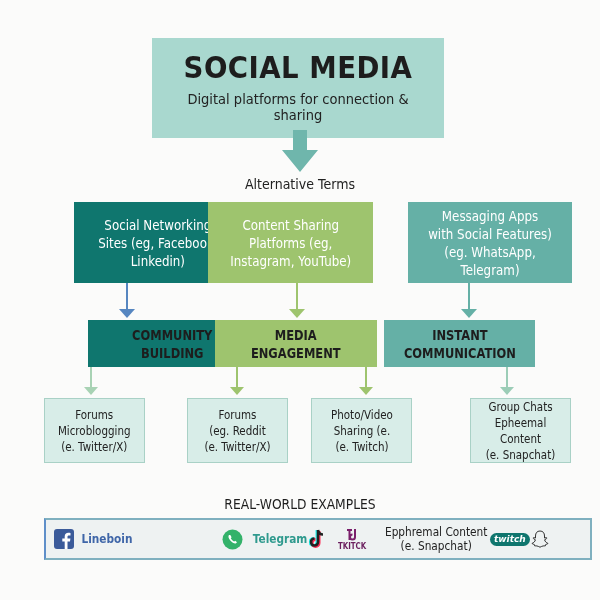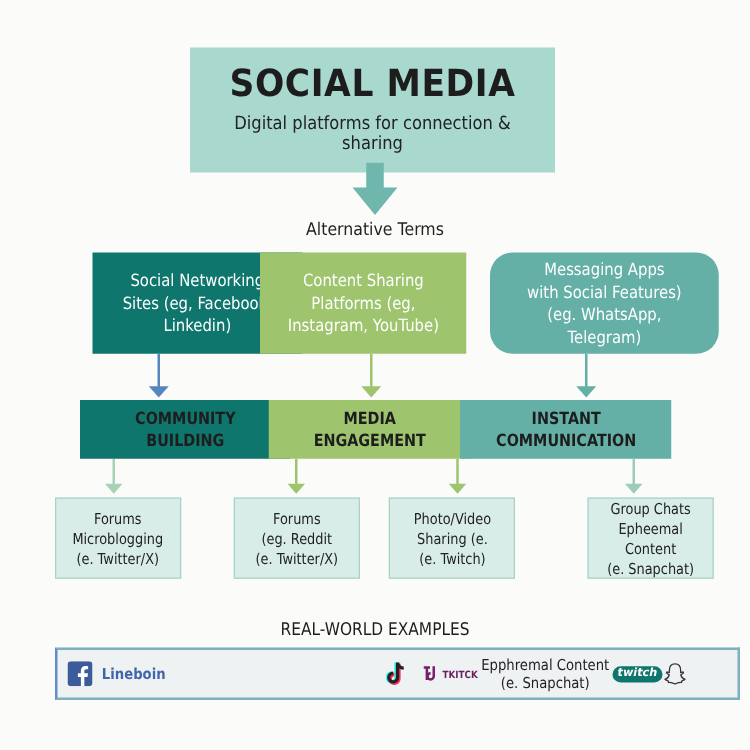--- a/index.html
+++ b/index.html
@@ -44,50 +44,50 @@
 <div class="abs cat-box blue" style="left:43px;width:168px;">
     <span>Social Networking
 Sites (eg, Facebook,
 Linkedin)</span>
   </div>
 <div class="abs cat-box green" style="left:208px;width:165px;">
     <span>Content Sharing
 Platforms (eg,
 Instagram, YouTube)</span>
   </div>
-<div class="abs cat-box teal" style="left:392px;width:183px;border-radius:18px;">
+<div class="abs cat-box teal" style="left:408px;width:164px;">
     <span>Messaging Apps
 with Social Features)
 (eg. WhatsApp, Telegram)</span>
   </div>
 
 <svg class="abs" style="left:0;top:283px;" width="600" height="37">
   <g>
       <line x1="127" y1="0" x2="127" y2="27" stroke="#5686c0" stroke-width="2"></line>
       <path d="M119 26 L135 26 L127 35 Z" fill="#5686c0"></path>
     </g>
   <g>
       <line x1="297" y1="0" x2="297" y2="27" stroke="#9ec46e" stroke-width="2"></line>
       <path d="M289 26 L305 26 L297 35 Z" fill="#9ec46e"></path>
     </g>
   <g>
       <line x1="469" y1="0" x2="469" y2="27" stroke="#65b0a6" stroke-width="2"></line>
       <path d="M461 26 L477 26 L469 35 Z" fill="#65b0a6"></path>
     </g>
 </svg>
 
-<div class="abs theme-box blue" style="left:33px;width:168px;">
+<div class="abs theme-box blue" style="left:57px;width:168px;">
     <span>COMMUNITY
 BUILDING</span>
   </div>
 <div class="abs theme-box green" style="left:215px;width:162px;">
     <span>MEDIA
 ENGAGEMENT</span>
   </div>
-<div class="abs theme-box teal" style="left:368px;width:169px;">
+<div class="abs theme-box teal" style="left:384px;width:151px;">
     <span>INSTANT
 COMMUNICATION</span>
   </div>
 
 <svg class="abs" style="left:0;top:367px;" width="600" height="31">
   <g>
       <line x1="91" y1="0" x2="91" y2="21" stroke="#a8d2b4" stroke-width="2"></line>
       <path d="M84 20 L98 20 L91 28 Z" fill="#a8d2b4"></path>
     </g>
   <g>
@@ -129,30 +129,39 @@
 <div class="abs rw-strip">
   <div class="rw-item" style="left:8px;">
     <span>
         <svg width="20" height="20" viewBox="0 0 20 20">
           <rect width="20" height="20" rx="3" fill="#3b5b9a"></rect>
           <path d="M13.5 20 V12.5 H16 L16.4 9.6 H13.5 V7.8 C13.5 7 13.8 6.4 15 6.4 H16.5 V3.9 C16.2 3.8 15.3 3.7 14.3 3.7 C12.2 3.7 10.7 5 10.7 7.4 V9.6 H8.3 V12.5 H10.7 V20 Z" fill="#fff"></path>
         </svg>
       </span>
     <span class="rw-text" style="color:#3f66a8;font-weight:bold;margin-left:4px;">Lineboin</span>
   </div>
+  <div class="rw-item" style="left:176px;">
+    <span>
+        <svg width="21" height="21" viewBox="0 0 21 21">
+          <circle cx="10.5" cy="10.5" r="10" fill="#33b26a"></circle>
+          <path d="M7 6 C6 7 6.3 9 8.3 11.5 C10.5 14 12.8 15 14 14.3 L15 13.2 L13.2 11.8 L12.2 12.6 C11 12 9.5 10.6 8.8 9.2 L9.6 8.2 L8.3 6 Z" fill="#fff"></path>
+        </svg>
+      </span>
+    <span class="rw-text" style="color:#2f9a8e;font-weight:bold;margin-left:6px;">Telegram</span>
+  </div>
   <div class="rw-item" style="left:263px;">
     <span>
         <svg width="18" height="22" viewBox="0 0 18 22">
           <path d="M9 2 V14 A3.5 3.5 0 1 1 5.5 10.5" fill="none" stroke="#25f4ee" stroke-width="3" transform="translate(-1,0)"></path>
           <path d="M9 2 V14 A3.5 3.5 0 1 1 5.5 10.5" fill="none" stroke="#fe2c55" stroke-width="3" transform="translate(1,1)"></path>
           <path d="M9 2 V14 A3.5 3.5 0 1 1 5.5 10.5 M9 2 C9.5 5 11.5 6.5 14 6.5" fill="none" stroke="#222" stroke-width="2.6"></path>
         </svg>
       </span>
   </div>
-  <div class="rw-item" style="left:290px;flex-direction:row;justify-content:center;">
+  <div class="rw-item" style="left:290px;flex-direction:column;justify-content:center;">
     <span>
         <svg width="16" height="14" viewBox="0 0 16 14">
           <path d="M3 2 H8 M5.5 2 V12 M11 1 V9 A2.5 2.5 0 1 1 8.5 6.5" fill="none" stroke="#7a1f6b" stroke-width="2"></path>
         </svg>
       </span>
     <span class="rw-text" style="font-size:8px;font-weight:bold;color:#6b1f5e;line-height:9px;">TKITCK</span>
   </div>
   <div class="rw-item" style="left:332px;">
     <span class="rw-text">Epphremal Content
 (e. Snapchat)</span>

